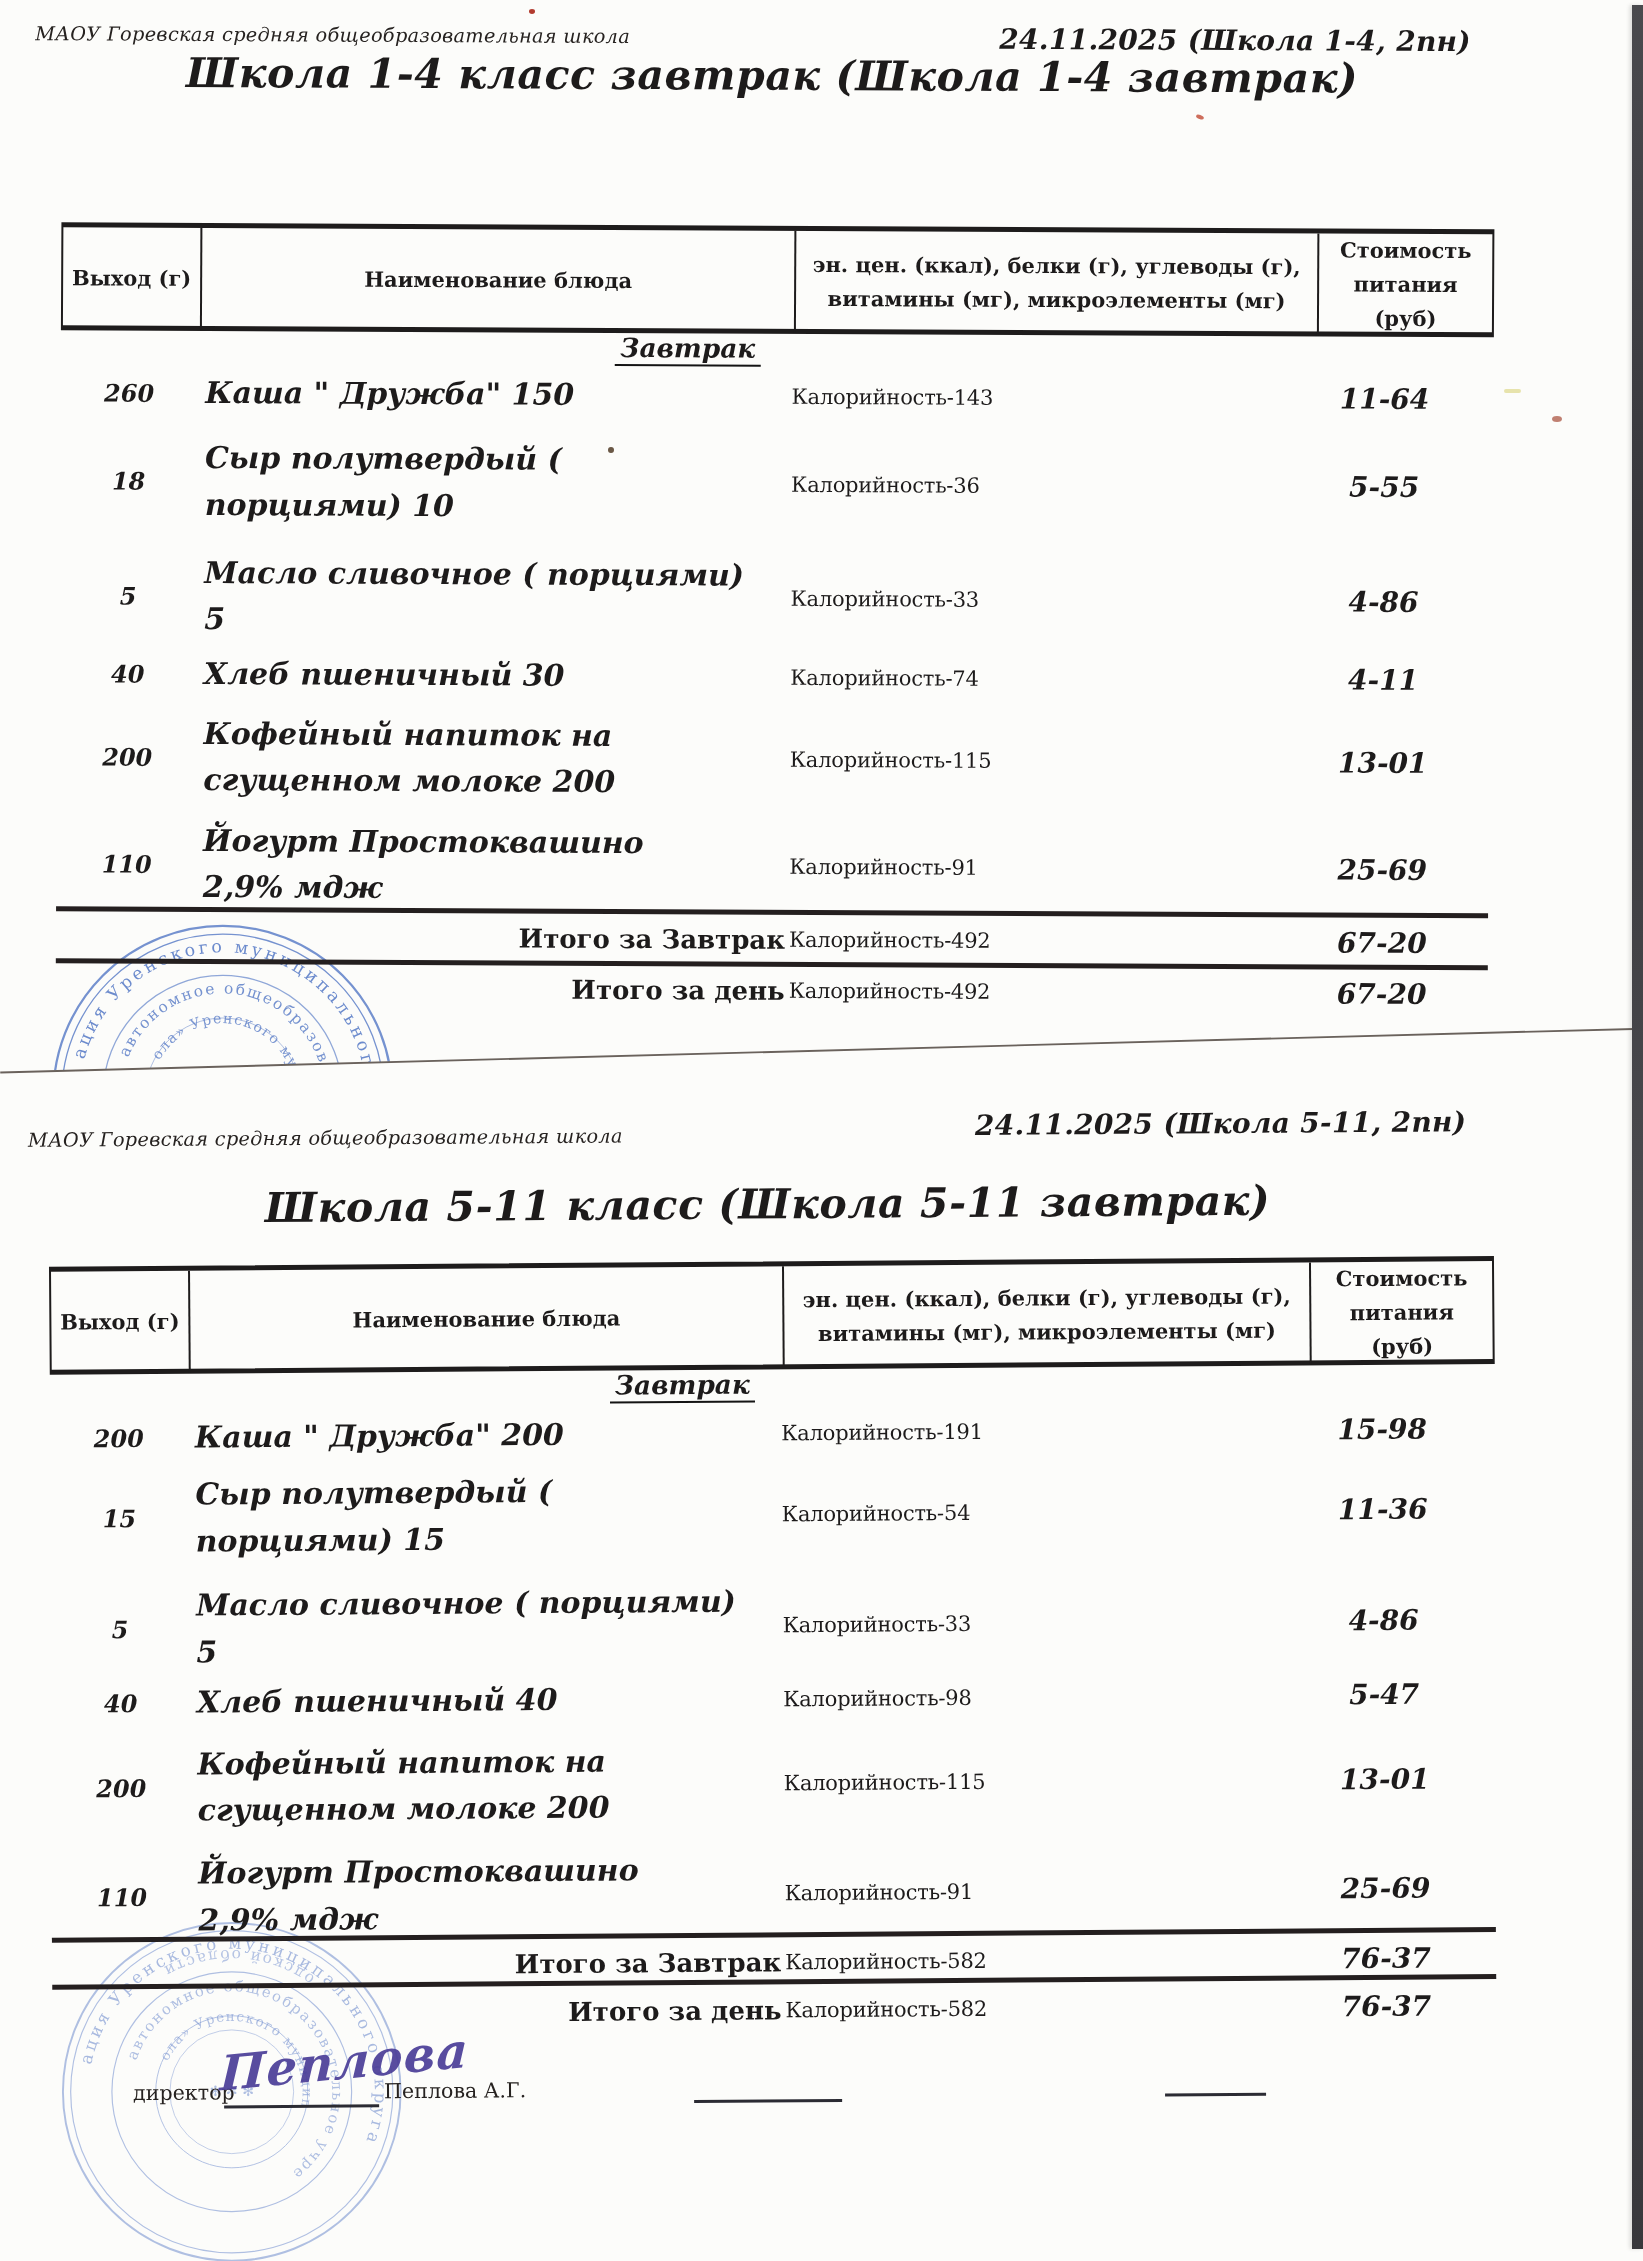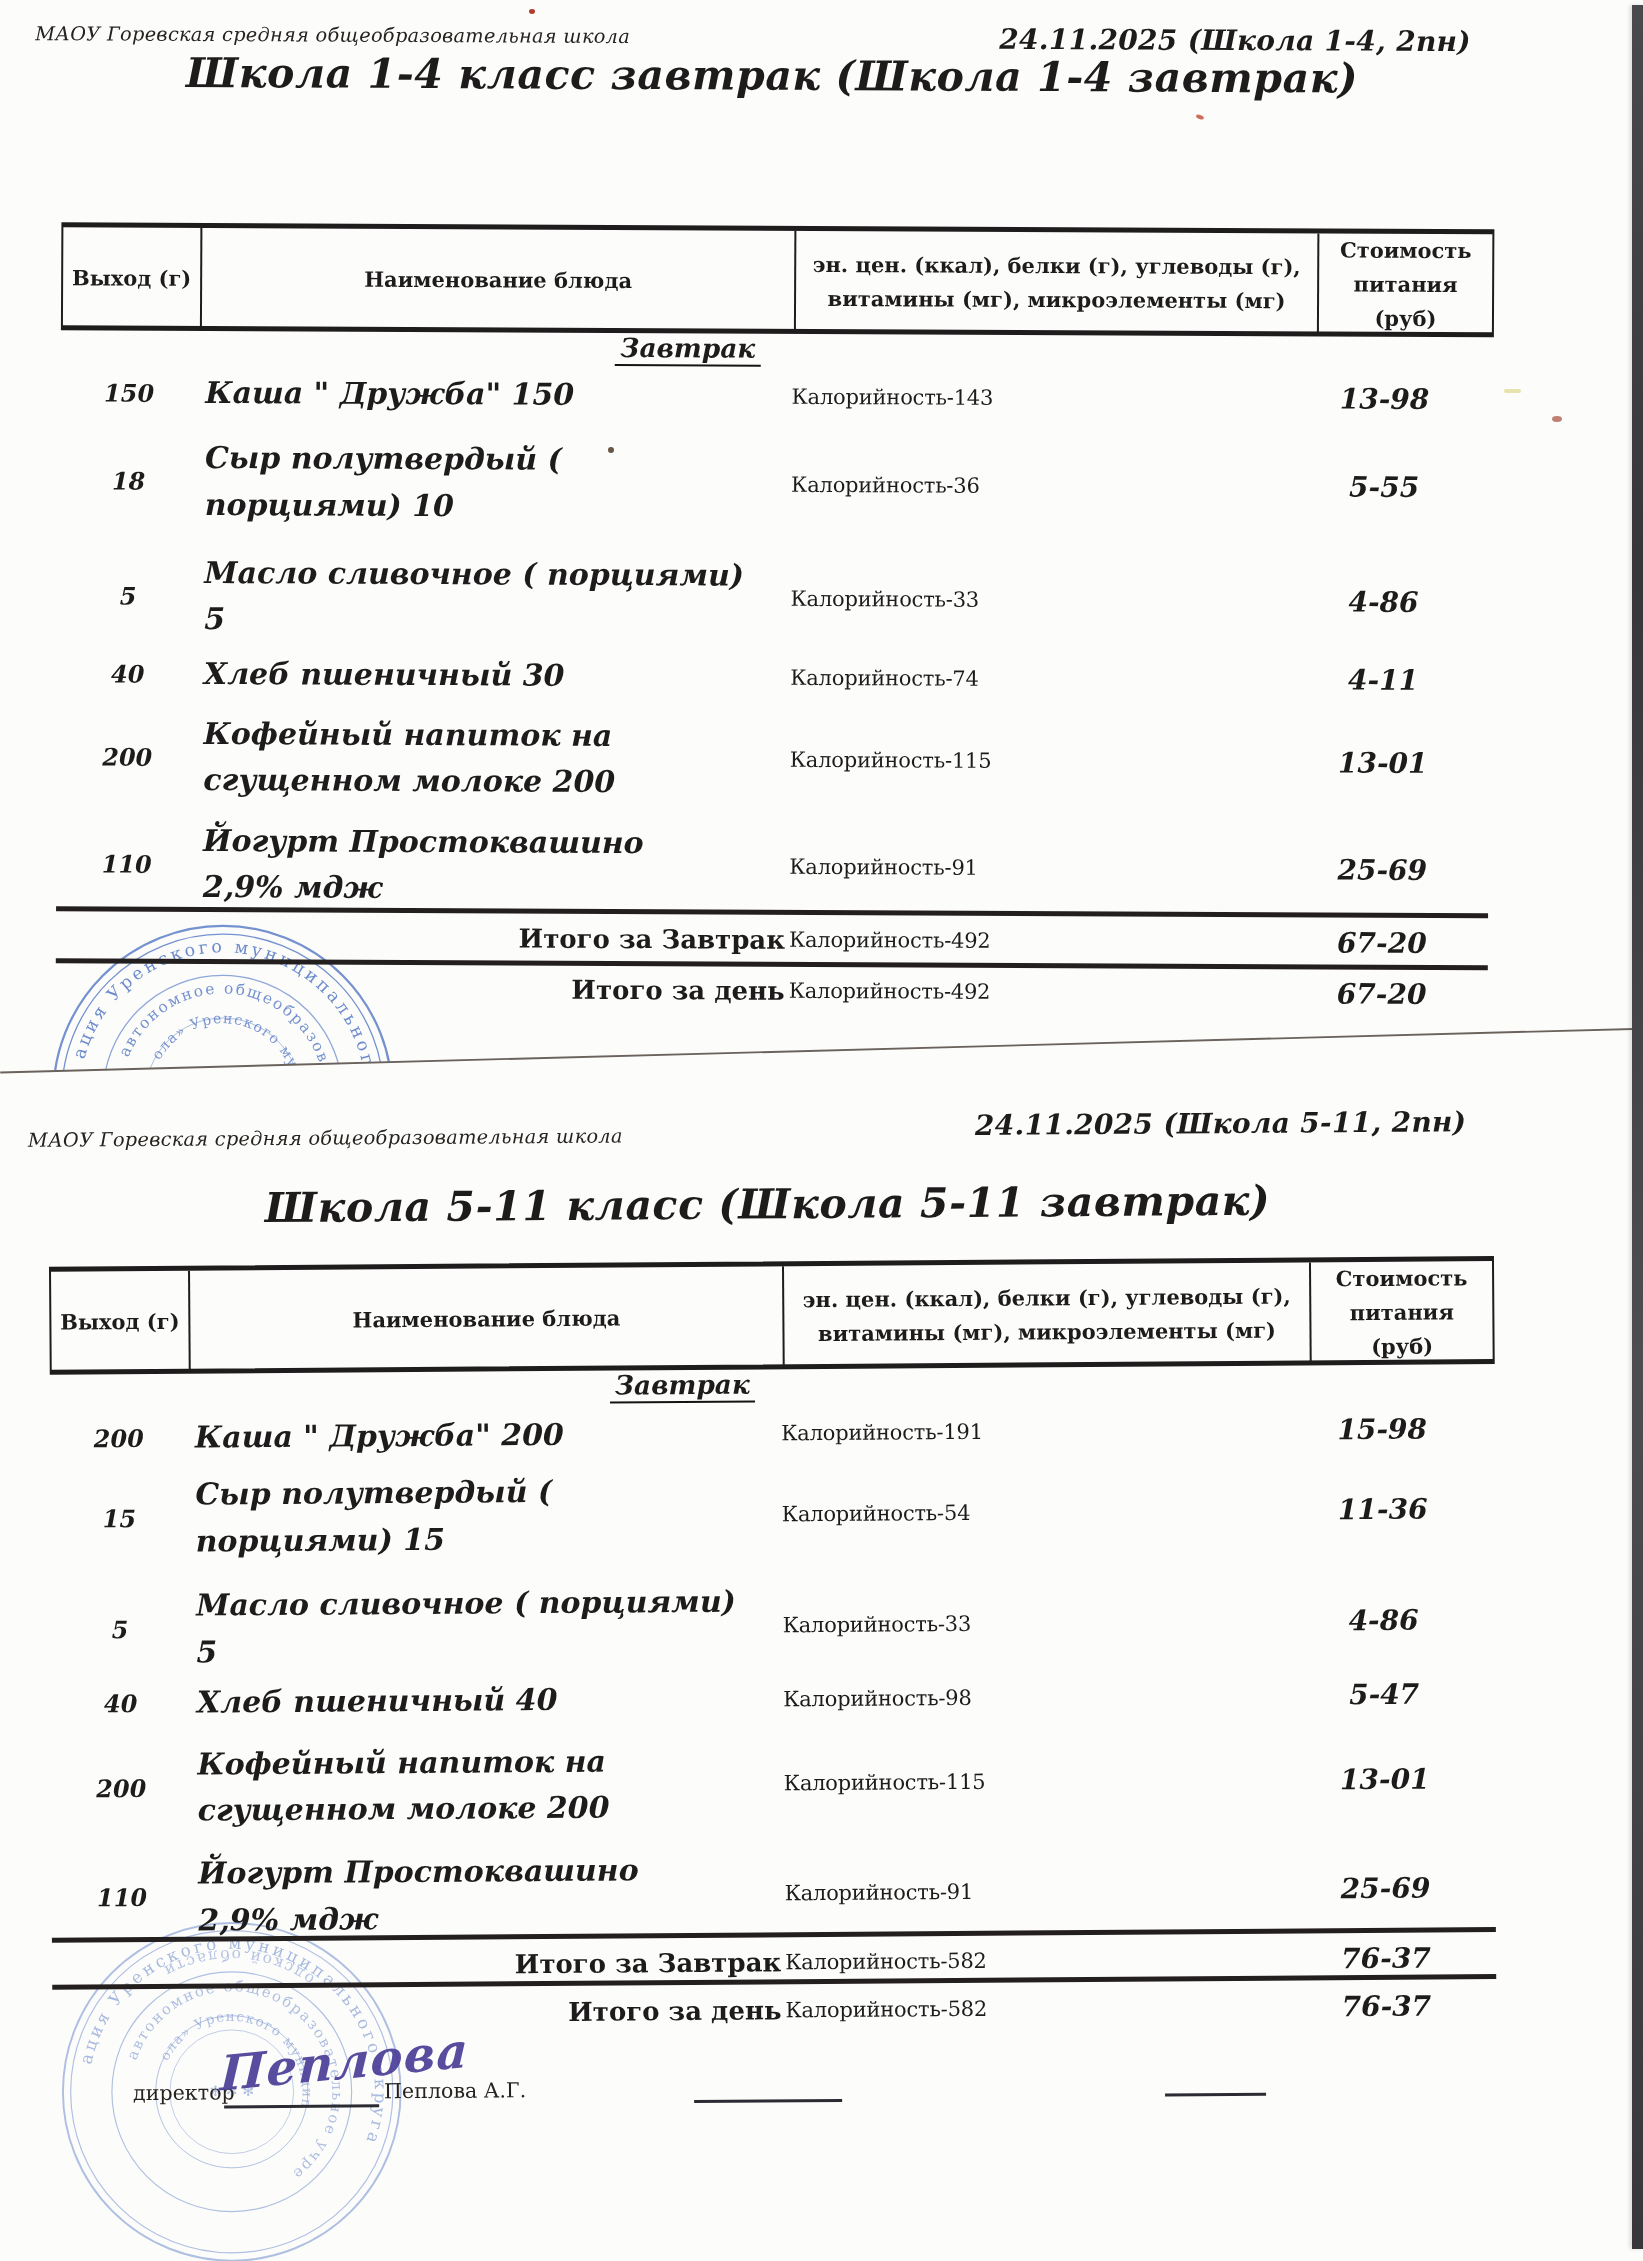--- a/index.html
+++ b/index.html
@@ -117,24 +117,24 @@
       <div class="cell">Стоимость
 питания
 (руб)</div>
     </div>
 
     <div class="abs sec" style="left:57px;top:333px;width:1254px;">
       <span>Завтрак</span>
     </div>
 
     <div class="abs mrow g1" style="left:57px;top:366px;width:1429px;height:61px;">
-      <span class="out">150</span>
+      <span class="out">260</span>
       <span class="nm">Каша " Дружба" 150</span>
       <span class="en">Калорийность-143</span>
-      <span class="pr">13-98</span>
+      <span class="pr">11-64</span>
     </div>
     <div class="abs mrow g1" style="left:57px;top:425px;width:1429px;height:119px;">
       <span class="out">18</span>
       <span class="nm">Сыр полутвердый (
 порциями) 10</span>
       <span class="en">Калорийность-36</span>
       <span class="pr">5-55</span>
     </div>
     <div class="abs mrow g1" style="left:57px;top:538px;width:1429px;height:122px;">
       <span class="out">5</span>

